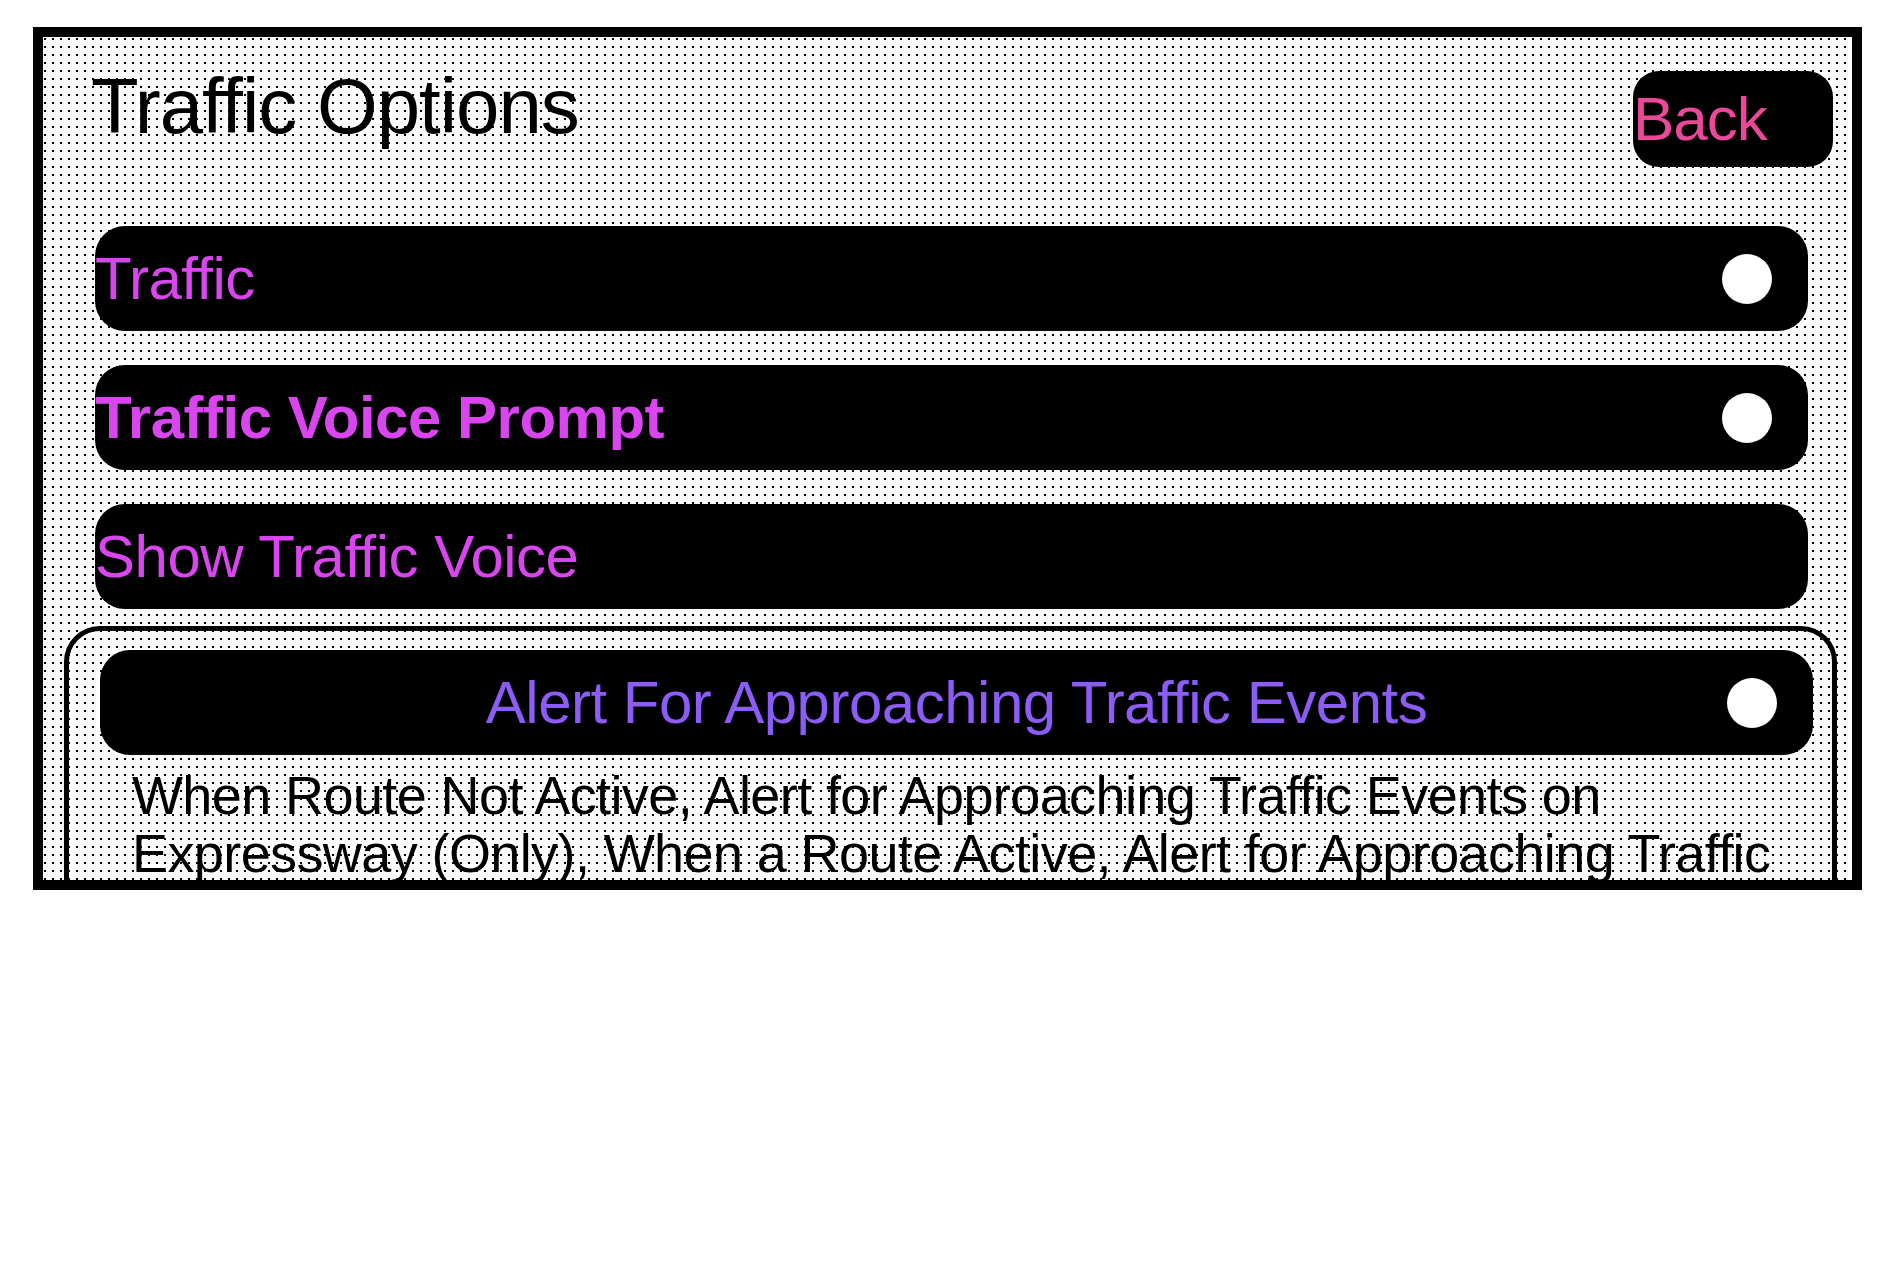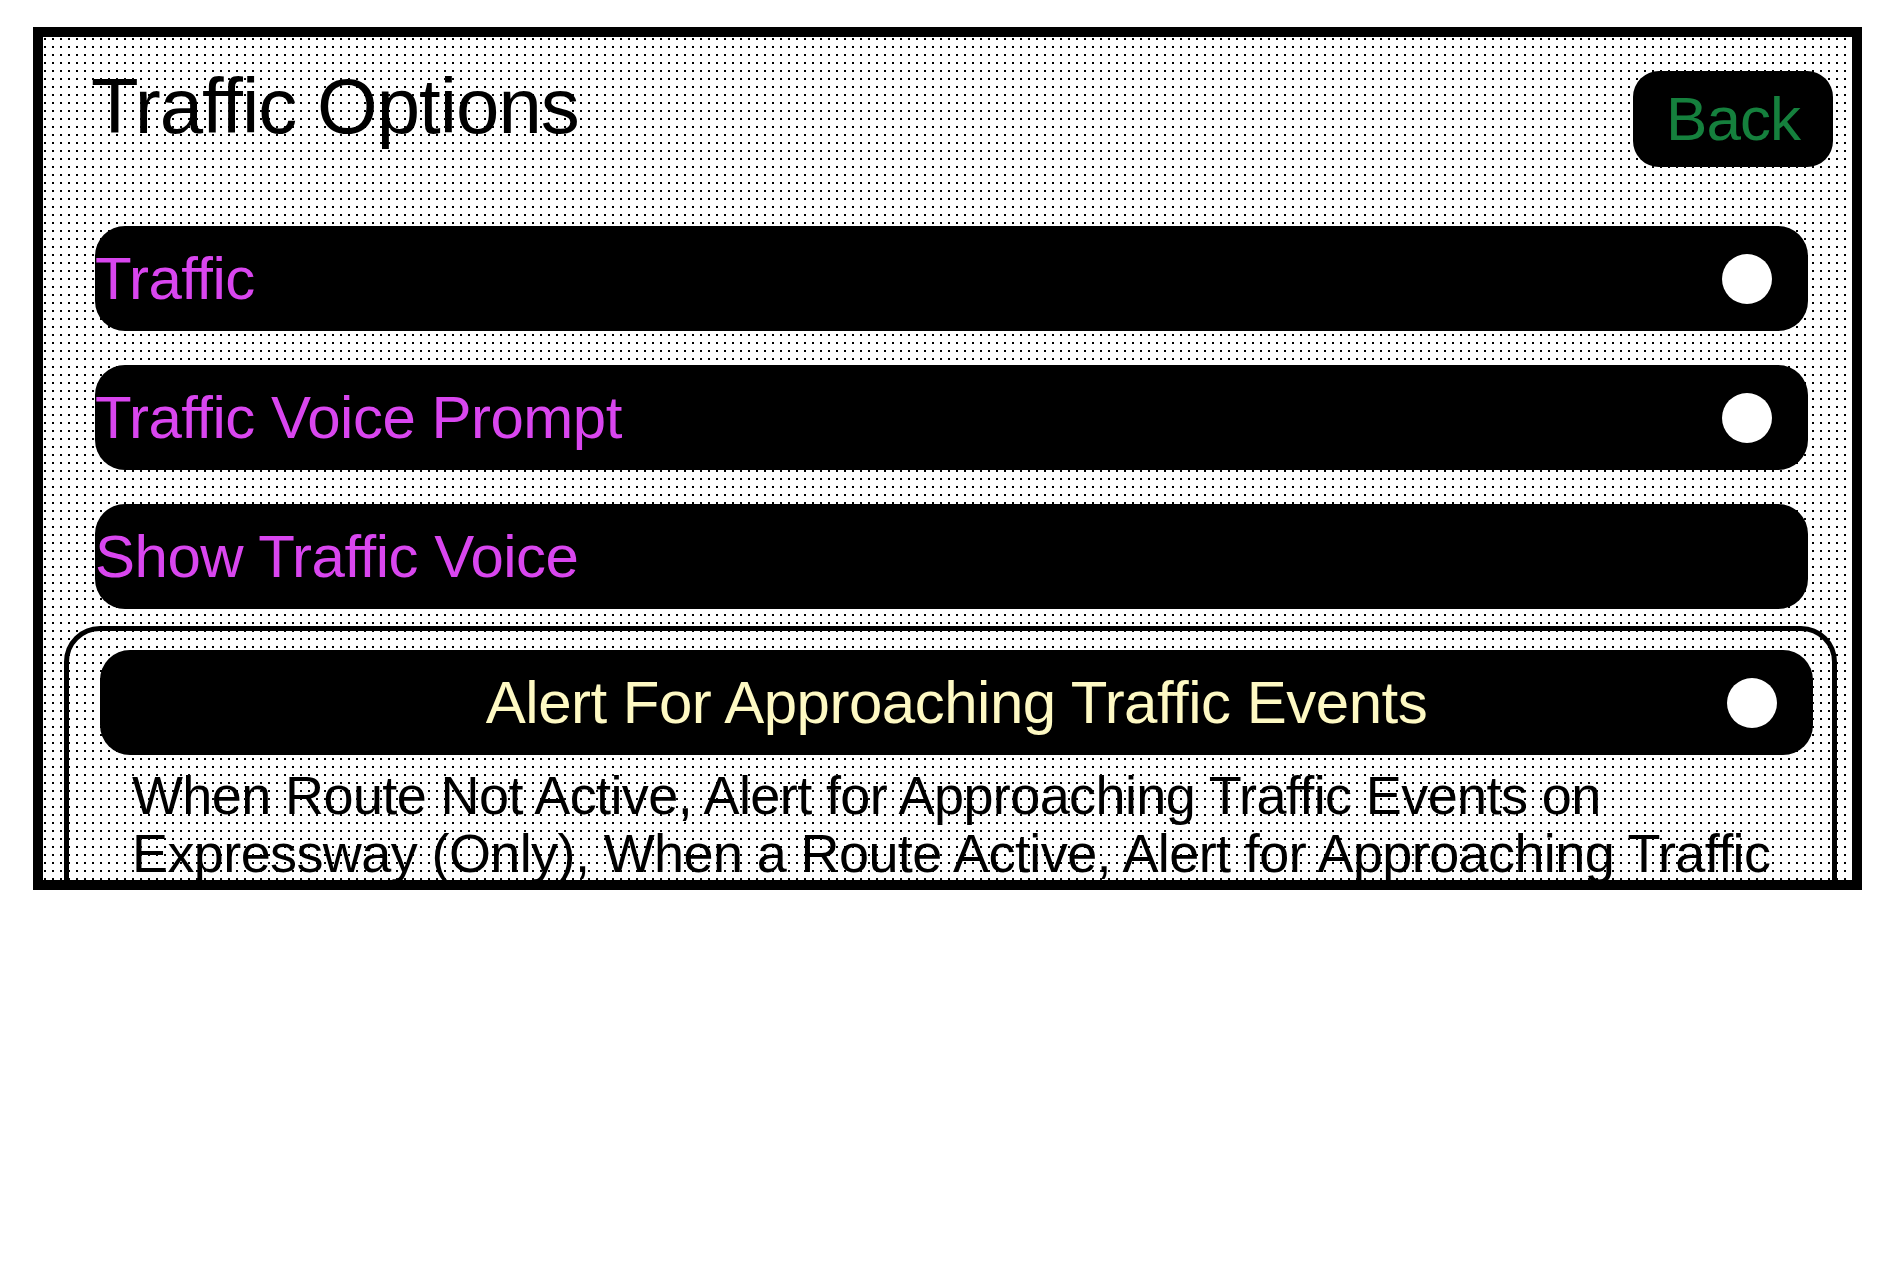--- a/index.html
+++ b/index.html
@@ -53,24 +53,24 @@
     white-space: nowrap;
   }
   #back-button {
     position: absolute;
     right: 19px;
     top: 34px;
     width: 200px;
     height: 96px;
     background: #000000;
     border-radius: 26px;
-    color: #15803d;
+    color: #ec4899;
     font-size: 62px;
     line-height: 96px;
-    text-align: center;
+    text-align: left;
     letter-spacing: -1px;
     cursor: pointer;
   }
 
   
   .option-row {
     position: absolute;
     left: 52px;
     width: 1713px;
     height: 105px;
@@ -96,21 +96,21 @@
     right: 36px;
     top: 50%;
     margin-top: -25px;
     width: 50px;
     height: 50px;
     border-radius: 50%;
     background: #ffffff;
   }
 
   #row-traffic        { top: 189px; }
-  #row-voice-prompt   { top: 328px; }
+  #row-voice-prompt   { top: 328px; font-weight: bold; }
   #row-show-icons     { top: 467px; }
 
   
   #alert-group {
     position: absolute;
     left: 21px;
     top: 589px;
     width: 1773px;
     height: 318px;
     border: 5px solid #000000;
@@ -159,19 +159,19 @@
     <span class="row-indicator"></span>
   </div>
 
   <div class="option-row" id="row-show-icons">
     <span class="row-label">Show Traffic Voice</span>
 
   </div>
 
   <div id="alert-group">
     <div id="row-alert-approaching" class="option-row-inner">
-      <span class="row-label" style="position:absolute;left:0;right:0;top:0;height:105px;line-height:105px;text-align:center;color:#fef9c3;font-size:60px;letter-spacing:-0.5px;white-space:nowrap;">Alert For Approaching Traffic Events</span>
+      <span class="row-label" style="position:absolute;left:0;right:0;top:0;height:105px;line-height:105px;text-align:center;color:#8b5cf6;font-size:60px;letter-spacing:-0.5px;white-space:nowrap;">Alert For Approaching Traffic Events</span>
       <span class="row-indicator" style="position:absolute;right:36px;top:50%;margin-top:-25px;width:50px;height:50px;border-radius:50%;background:#ffffff;"></span>
     </div>
     <div id="alert-description">When Route Not Active, Alert for Approaching Traffic Events on Expressway (Only), When a Route Active, Alert for Approaching Traffic Events on Route (Only)</div>
   </div>
 
 </div>
 
 </body></html>

